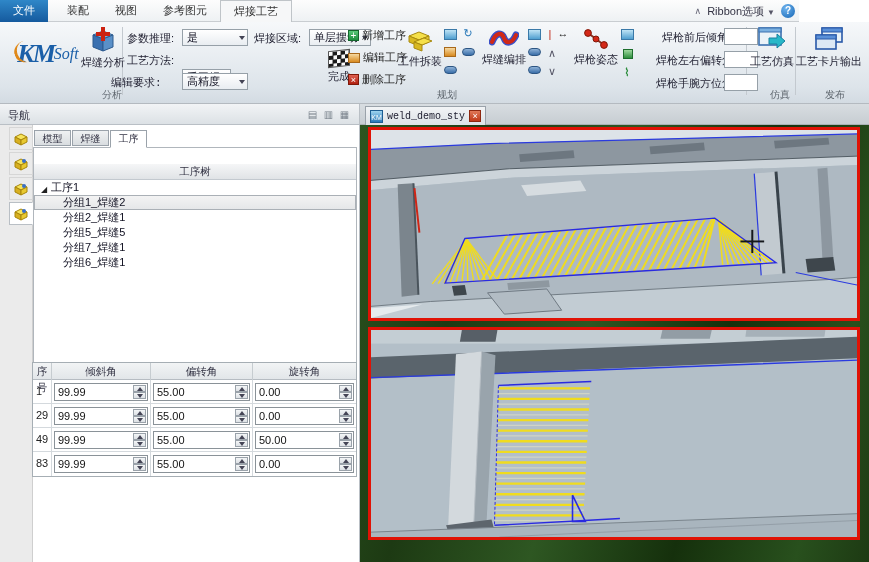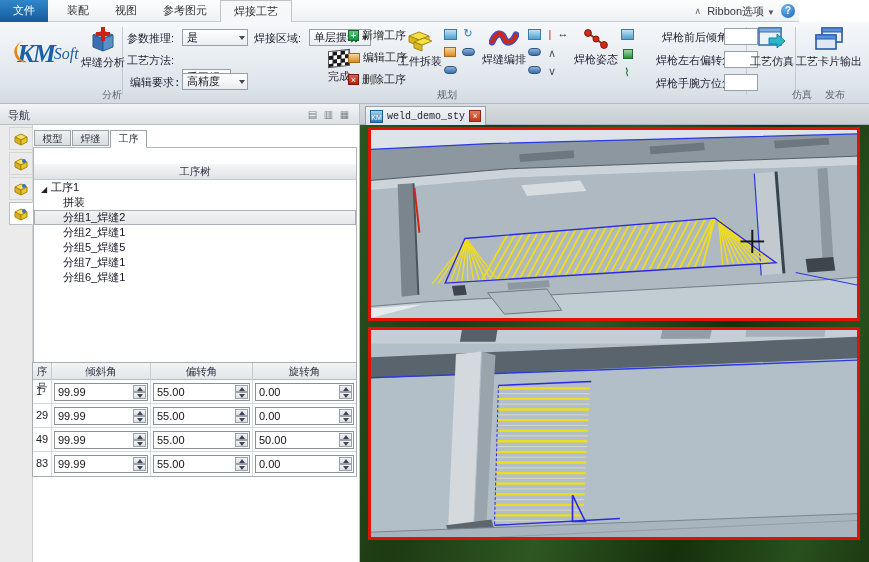--- a/index.html
+++ b/index.html
@@ -156,21 +156,21 @@
   <div class="grouplabel" style="left:93px; top:66px;">分析</div>
 
   <span class="rlabel" style="left:127px; top:9px;">参数推理:</span>
   <div class="rsel" style="left:182px; top:7px; width:66px;">
     <span>是</span><span class="selarr"></span>
   </div>
   <span class="rlabel" style="left:127px; top:31px;">工艺方法:</span>
   <div class="rsel" style="left:182px; top:47px; width:49px;">
     <span>手工焊</span><span class="selarr"></span>
   </div>
-  <span class="rlabel" style="left:130px; top:53px;font-family:Liberation Mono, monospace;">编辑要求:</span>
+  <span class="rlabel" style="left:111px; top:53px;font-family:Liberation Mono, monospace;">编辑要求:</span>
   <div class="rsel" style="left:182px; top:51px; width:66px;">
     <span>高精度</span><span class="selarr"></span>
   </div>
   <span class="rlabel" style="left:254px; top:9px;">焊接区域:</span>
   <div class="rsel" style="left:309px; top:7px; width:62px;">
     <span>单层摆动</span><span class="selarr"></span>
   </div>
 
   <div class="bigbtn" style="left:322px; top:28px; width:34px;">
     <span class="flagicon"></span>
@@ -266,21 +266,21 @@
   <div class="grouplabel" style="left:428px; top:66px;">规划</div>
 
   <div class="bigbtn" style="left:749px; top:4px; width:46px;justify-content:space-between;">
     <svg width="30" height="26" viewBox="0 0 30 26">
       <rect x="2" y="2" width="22" height="17" fill="#eaf2f8" stroke="#3a70b0" stroke-width="1.6"></rect>
       <rect x="2" y="2" width="22" height="4" fill="#7ab0e0" stroke="#3a70b0"></rect>
       <path d="M12,12 h8 v-4 l8,7 -8,7 v-4 h-8 z" fill="#28b8c8" stroke="#1880a0"></path>
     </svg>
     <span class="blabel">工艺仿真</span>
   </div>
-  <div class="grouplabel" style="left:783px; top:66px;">仿真</div>
+  <div class="grouplabel" style="left:761px; top:66px;">仿真</div>
 
   <div class="bigbtn" style="left:798px; top:4px; width:62px;">
     <svg width="30" height="26" viewBox="0 0 30 26">
       <rect x="8" y="2" width="20" height="14" fill="#eaf2f8" stroke="#2858a8" stroke-width="1.6"></rect>
       <rect x="8" y="2" width="20" height="4" fill="#5a90d8" stroke="#2858a8"></rect>
       <rect x="2" y="9" width="20" height="14" fill="#dce8f4" stroke="#2858a8" stroke-width="1.6"></rect>
       <rect x="2" y="9" width="20" height="4" fill="#5a90d8" stroke="#2858a8"></rect>
     </svg>
     <span class="blabel">工艺卡片输出</span>
   </div>
@@ -339,21 +339,20 @@
   <div class="ntab" style="left:34px;">模型</div>
   <div class="ntab" style="left:72px;">焊缝</div>
   <div class="ntab active" style="left:110px;">工序</div>
 
   <div id="tree-panel">
     <div id="tree-header">工序树</div>
     <div class="trow root">
       <span class="exp">◢</span>
       <span>工序1</span>
     </div>
-    <div class="trow child">拼装</div>
     <div class="trow child selected">分组1_焊缝2</div>
     <div class="trow child">分组2_焊缝1</div>
     <div class="trow child">分组5_焊缝5</div>
     <div class="trow child">分组7_焊缝1</div>
     <div class="trow child">分组6_焊缝1</div>
   </div>
 
   <div id="ptable">
     <div class="hrow">
       <div class="hcell">序号</div>

